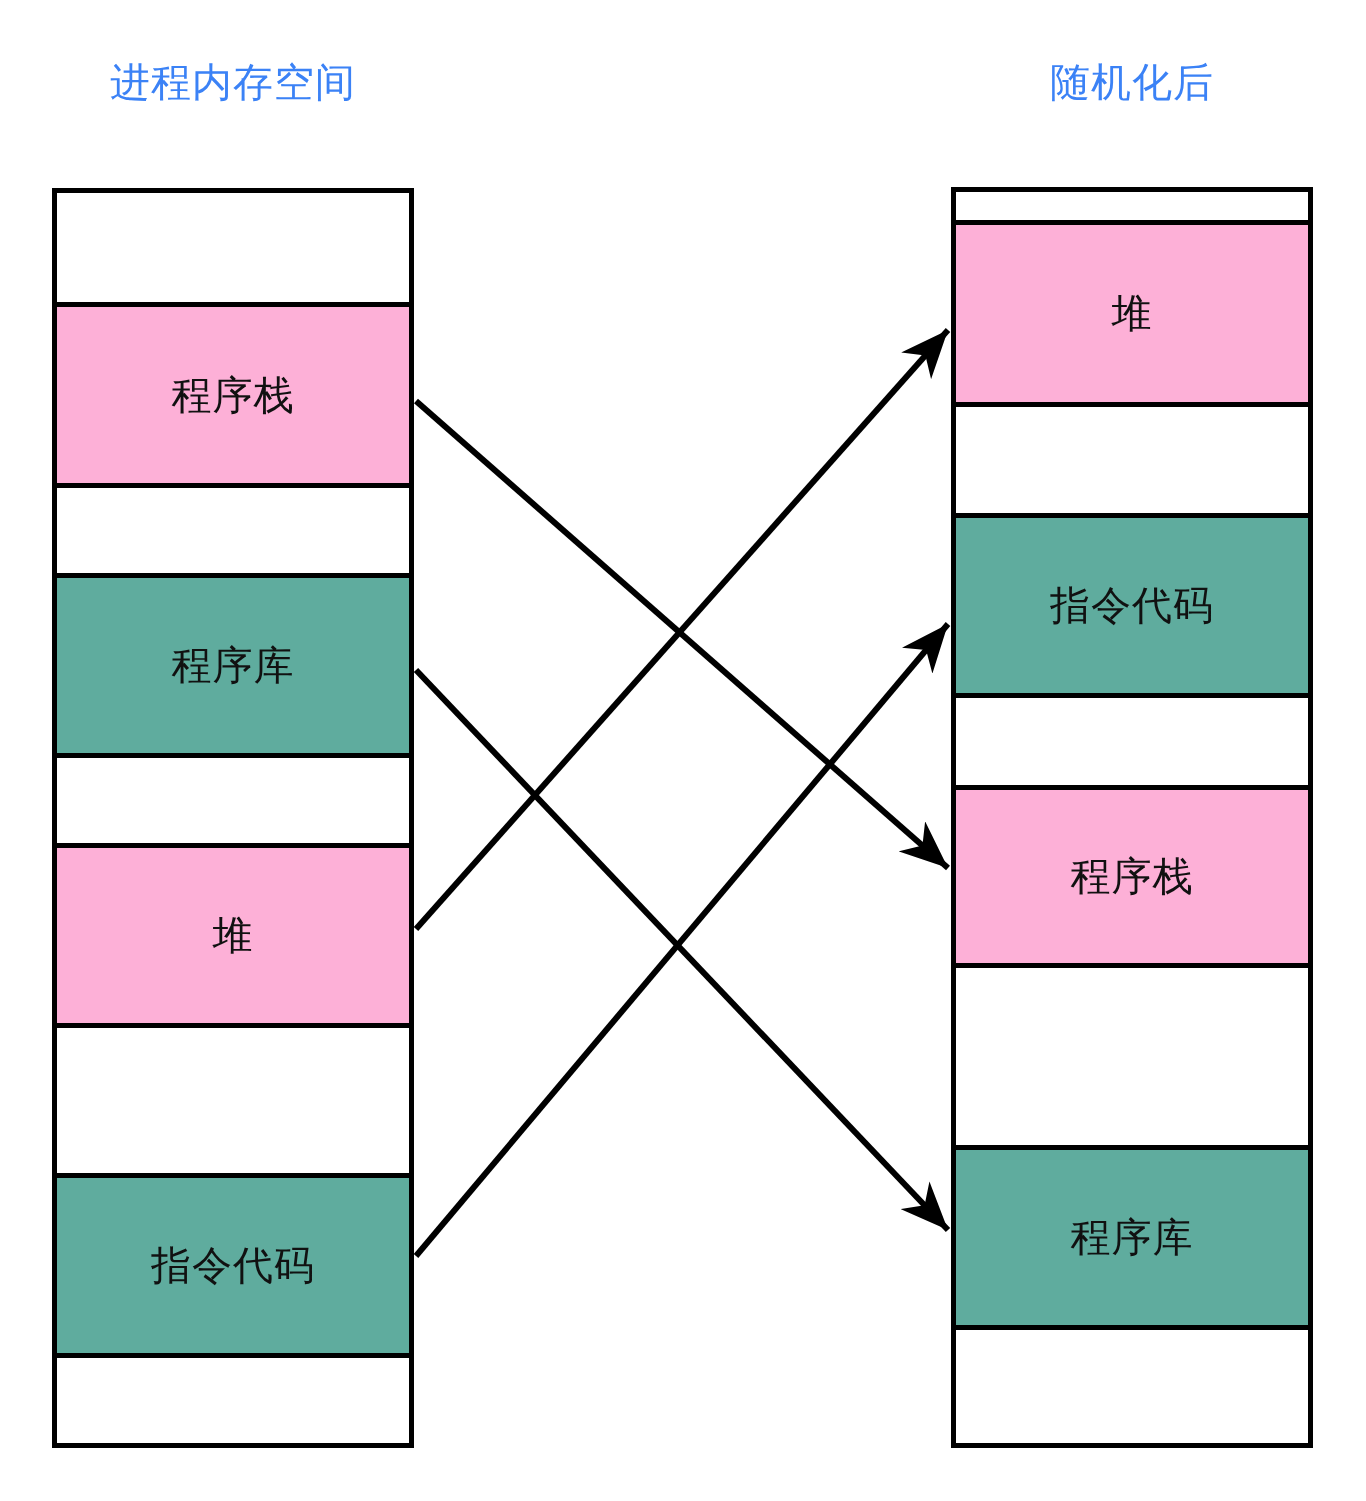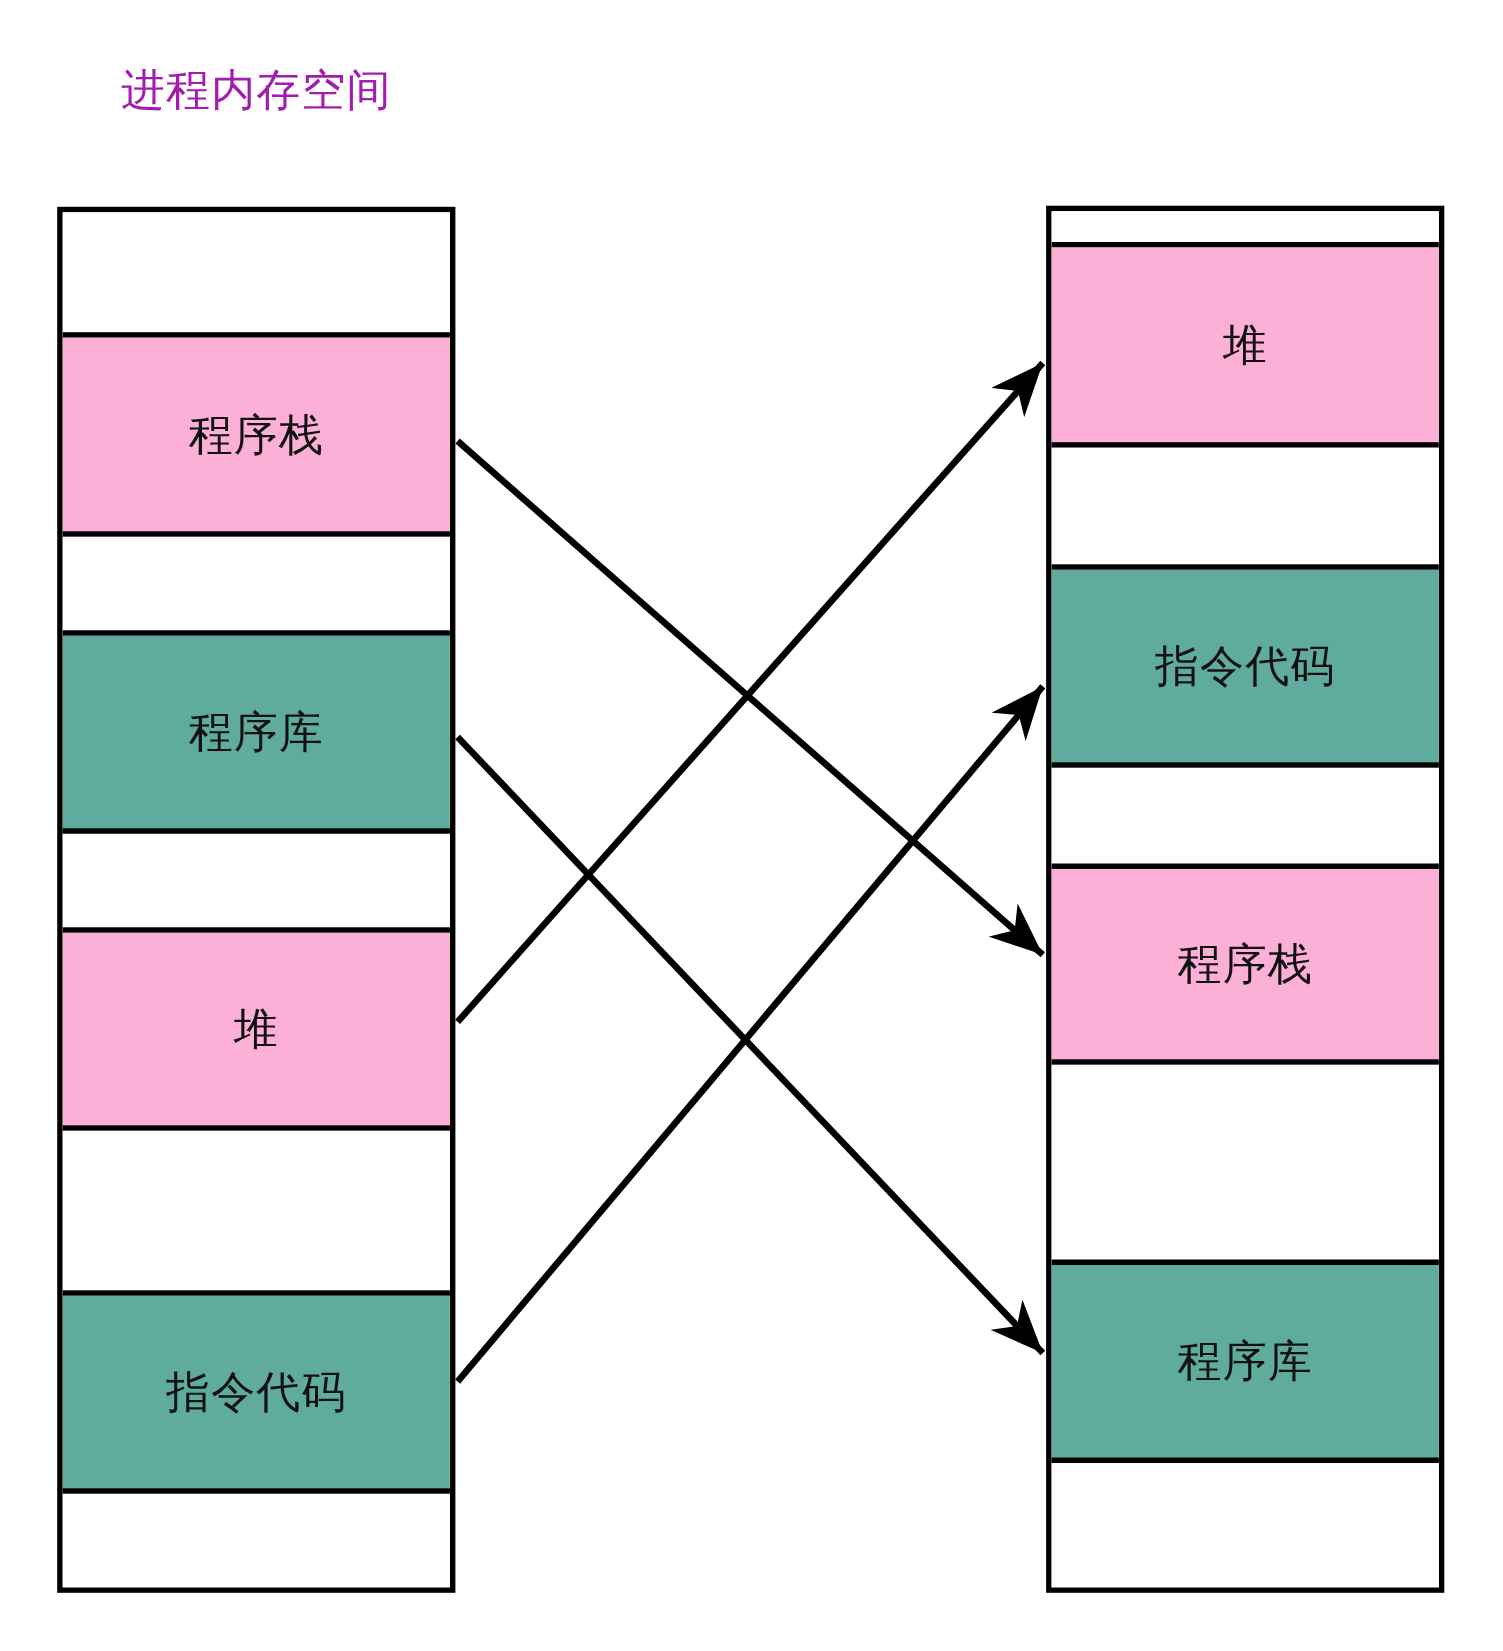--- a/index.html
+++ b/index.html
@@ -11,21 +11,21 @@
     font-family: "Liberation Sans", sans-serif;
     overflow: hidden;
   }
   .title {
     position: absolute;
     top: 58px;
     width: 362px;
     text-align: center;
     font-size: 40px;
     line-height: 48px;
-    color: #a21caf;
+    color: #3b82f6;
     letter-spacing: 1px;
     white-space: nowrap;
   }
   #left-title  { left: 52px; }
   #right-title { left: 951px; }
   .column {
     position: absolute;
     width: 362px;
     box-sizing: border-box;
     border: 5px solid #000000;
@@ -58,20 +58,21 @@
     pointer-events: none;
   }
 </style>
 </head>
 <body>
 
 <div class="canvas">
 
   <div class="title" id="left-title">进程内存空间</div>
 
+  <div class="title" id="right-title">随机化后</div>
 
   <div class="column" id="left-column">
       <div class="segment" style="height: 114px; background: rgb(255, 255, 255);"></div>
       <div class="segment" style="height: 181px; background: rgb(253, 176, 215);">
         <span class="segment-label" style="color: rgb(17, 17, 17);">程序栈</span>
       </div>
       <div class="segment" style="height: 90px; background: rgb(255, 255, 255);"></div>
       <div class="segment" style="height: 180px; background: rgb(95, 172, 158);">
         <span class="segment-label" style="color: rgb(17, 17, 17);">程序库</span>
       </div>

